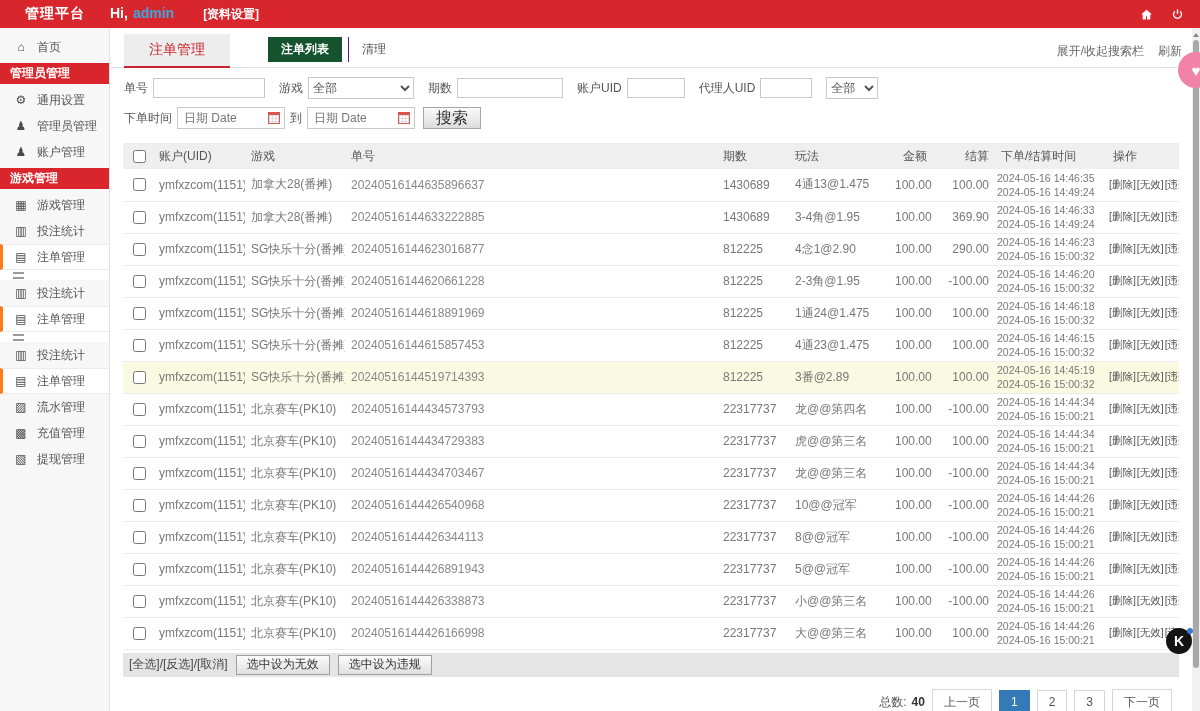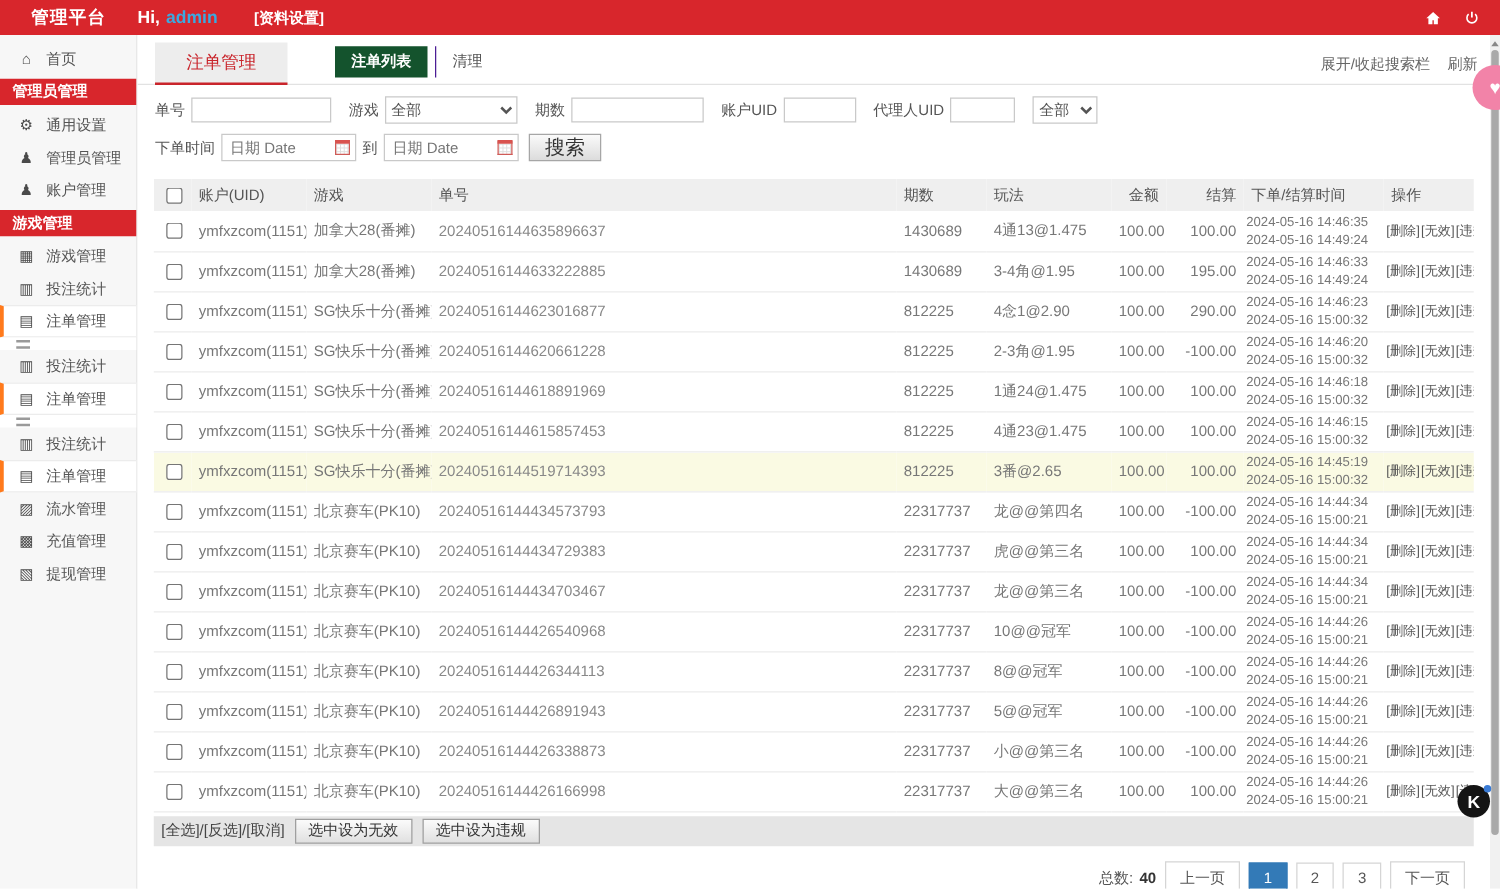--- a/index.html
+++ b/index.html
@@ -280,21 +280,21 @@
     <td class="c-ops"><a>[删除]</a><a>[无效]</a><a>[违规]</a></td>
   </tr>
         <tr>
     <td class="c-check"><input type="checkbox" style=""></td>
     <td class="c-account">ymfxzcom(1151)</td>
     <td class="c-game">加拿大28(番摊)</td>
     <td class="c-order">20240516144633222885</td>
     <td class="c-period">1430689</td>
     <td class="c-play">3-4角@1.95</td>
     <td class="c-amount num">100.00</td>
-    <td class="c-settle num">195.00</td>
+    <td class="c-settle num">369.90</td>
     <td class="c-time">
             <div class="t1">2024-05-16 14:46:33</div>
             <div class="t2">2024-05-16 14:49:24</div>
           </td>
     <td class="c-ops"><a>[删除]</a><a>[无效]</a><a>[违规]</a></td>
   </tr>
         <tr>
     <td class="c-check"><input type="checkbox" style=""></td>
     <td class="c-account">ymfxzcom(1151)</td>
     <td class="c-game">SG快乐十分(番摊)</td>
@@ -353,21 +353,21 @@
             <div class="t2">2024-05-16 15:00:32</div>
           </td>
     <td class="c-ops"><a>[删除]</a><a>[无效]</a><a>[违规]</a></td>
   </tr>
         <tr class="hl">
     <td class="c-check"><input type="checkbox" style=""></td>
     <td class="c-account">ymfxzcom(1151)</td>
     <td class="c-game">SG快乐十分(番摊)</td>
     <td class="c-order">20240516144519714393</td>
     <td class="c-period">812225</td>
-    <td class="c-play">3番@2.65</td>
+    <td class="c-play">3番@2.89</td>
     <td class="c-amount num">100.00</td>
     <td class="c-settle num">100.00</td>
     <td class="c-time">
             <div class="t1">2024-05-16 14:45:19</div>
             <div class="t2">2024-05-16 15:00:32</div>
           </td>
     <td class="c-ops"><a>[删除]</a><a>[无效]</a><a>[违规]</a></td>
   </tr>
         <tr>
     <td class="c-check"><input type="checkbox" style=""></td>

